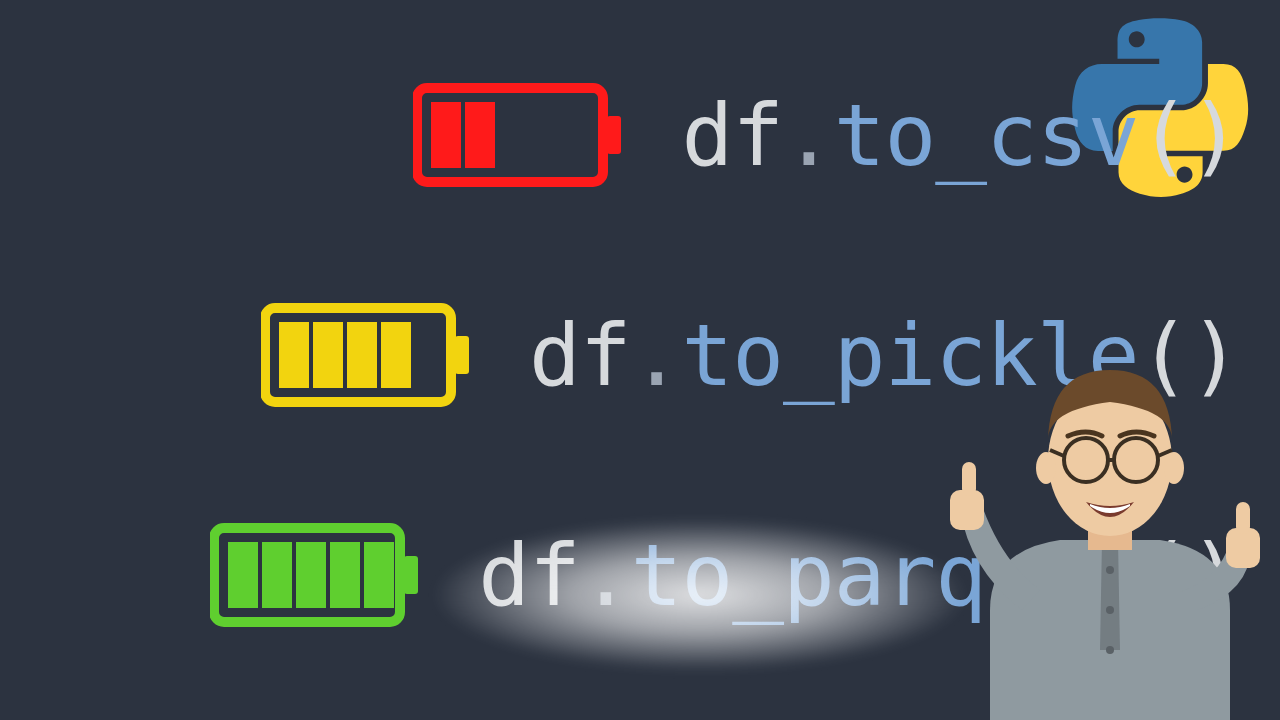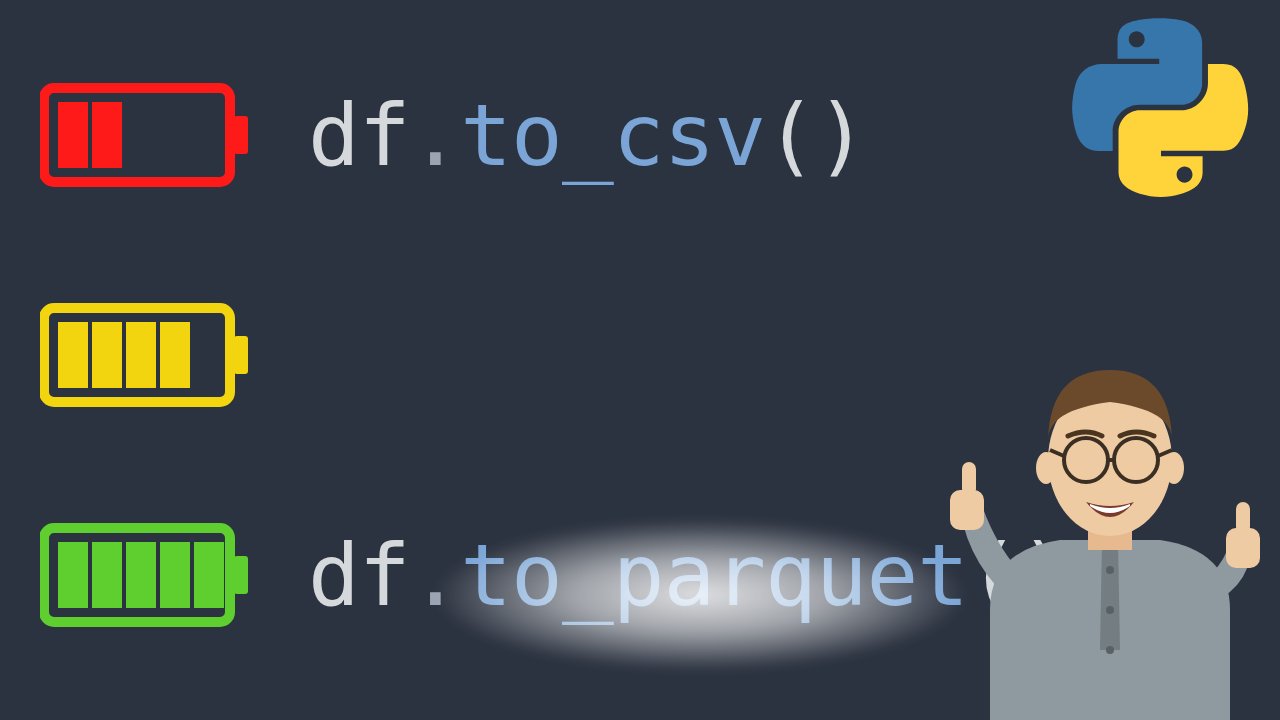--- a/index.html
+++ b/index.html
@@ -15,20 +15,21 @@
     left: 40px;
     right: 40px;
     display: flex;
     flex-direction: column;
     gap: 110px;
   }
   .row {
     display: flex;
     align-items: center;
     gap: 58px;
+    justify-content: flex-end;
   }
   .battery {
     flex: 0 0 auto;
   }
   .code {
     font-size: 86px;
     line-height: 1;
     white-space: nowrap;
     letter-spacing: -1px;
     position: relative;
@@ -86,20 +87,23 @@
 
   <div class="row">
     <svg class="battery" width="210" height="110" viewBox="0 0 210 110">
       <rect x="4" y="8" width="186" height="94" rx="10" ry="10" fill="none" stroke="#f2d40f" stroke-width="10"></rect>
       <rect x="194" y="36" width="14" height="38" rx="3" fill="#f2d40f"></rect>
       <rect x="18" y="22" width="30" height="66" fill="#f2d40f"></rect>
       <rect x="52" y="22" width="30" height="66" fill="#f2d40f"></rect>
       <rect x="86" y="22" width="30" height="66" fill="#f2d40f"></rect>
       <rect x="120" y="22" width="30" height="66" fill="#f2d40f"></rect>
     </svg>
+    <div class="code">
+      <span class="tk-obj">df</span><span class="tk-dot">.</span><span class="tk-fn">to_pickle</span><span class="tk-paren">()</span>
+    </div>
   </div>
 
   <div class="row">
     <svg class="battery" width="210" height="110" viewBox="0 0 210 110">
       <rect x="4" y="8" width="186" height="94" rx="10" ry="10" fill="none" stroke="#5fcf2f" stroke-width="10"></rect>
       <rect x="194" y="36" width="14" height="38" rx="3" fill="#5fcf2f"></rect>
       <rect x="18" y="22" width="30" height="66" fill="#5fcf2f"></rect>
       <rect x="52" y="22" width="30" height="66" fill="#5fcf2f"></rect>
       <rect x="86" y="22" width="30" height="66" fill="#5fcf2f"></rect>
       <rect x="120" y="22" width="30" height="66" fill="#5fcf2f"></rect>

